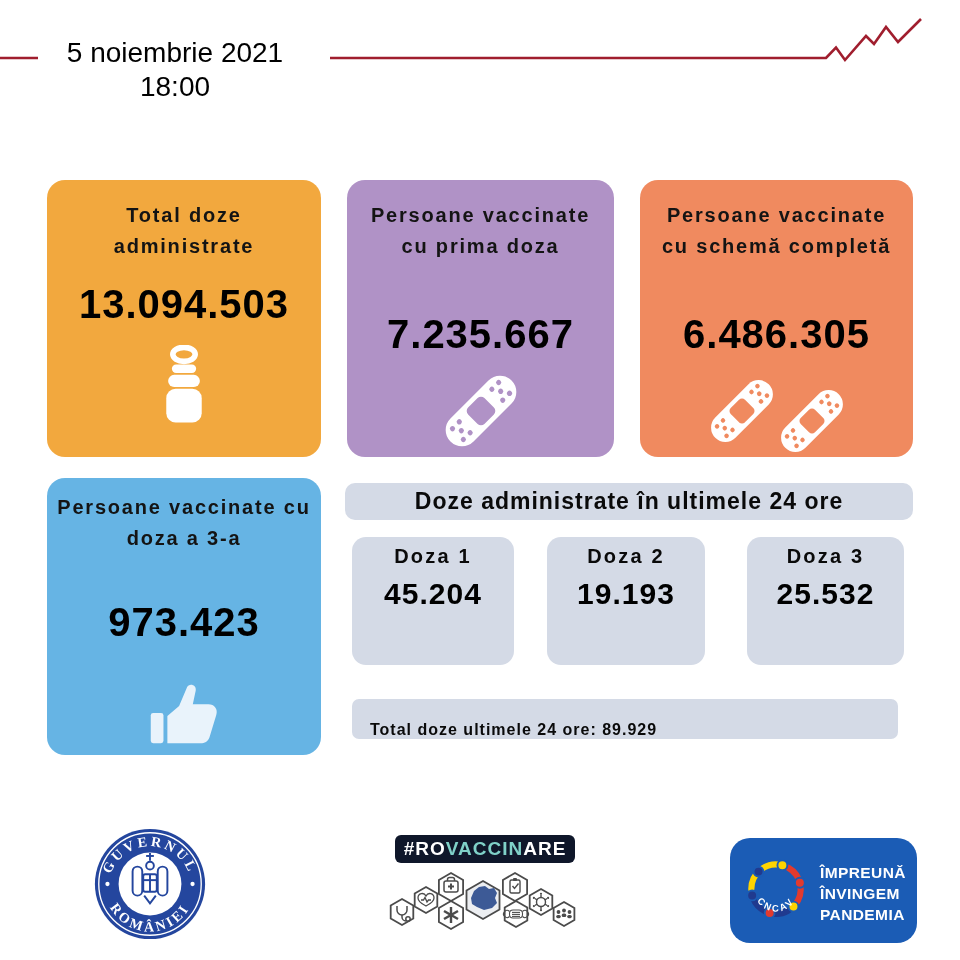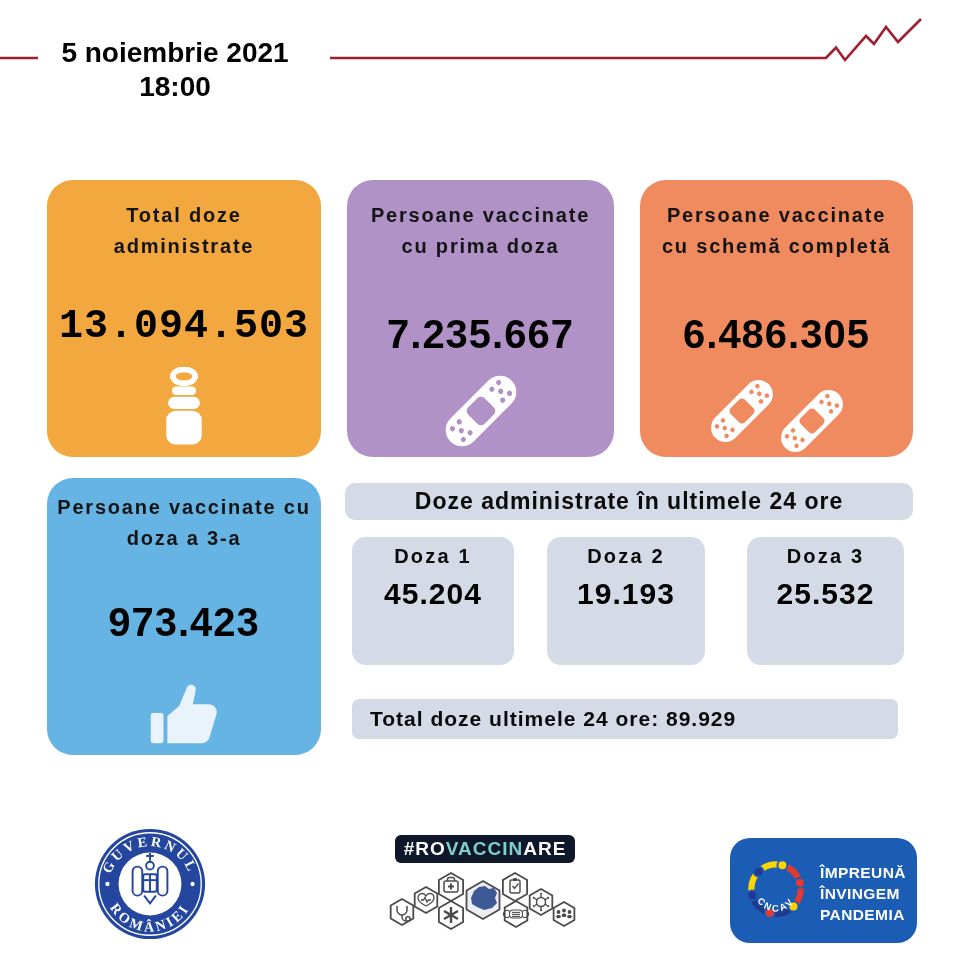--- a/index.html
+++ b/index.html
@@ -3,39 +3,39 @@
 <meta charset="utf-8">
 <style>
   html,body{margin:0;padding:0;background:#fff;}
   .canvas{
     position:relative;width:960px;height:960px;background:#ffffff;
     font-family:"Liberation Sans",sans-serif;overflow:hidden;
   }
   
   .date-block{
     position:absolute;left:40px;top:36px;width:270px;
-    text-align:center;font-weight:bold;font-size:28px;line-height:34px;color:#000;
+    text-align:center;font-weight:normal;font-size:28px;line-height:34px;color:#000;
   }
   .trend-svg{position:absolute;left:0;top:0;width:960px;height:72px;}
   
   .card{
-    position:absolute;border-radius:26px;
+    position:absolute;border-radius:18px;
     display:flex;flex-direction:column;align-items:center;text-align:center;
   }
   .card--total {left:47px; top:180px;width:274px;height:277px;background:#F2A83E;color:#F2A83E;}
   .card--first {left:347px;top:180px;width:267px;height:277px;background:#B092C6;color:#B092C6;}
   .card--full  {left:640px;top:180px;width:273px;height:277px;background:#F08A5F;color:#F08A5F;}
   .card--third {left:47px; top:478px;width:274px;height:277px;background:#66B4E4;color:#66B4E4;}
   .card-title{
     font-weight:bold;font-size:20px;letter-spacing:1.8px;line-height:31px;
     color:#141414;margin-top:20px;padding:0 10px;
   }
   .card--third .card-title{margin-top:14px;}
   .card-value{font-weight:bold;font-size:40px;letter-spacing:1px;color:#000;}
-  .card--total .card-value{margin-top:42px;font-family:Liberation Mono, monospace;}
+  .card--total .card-value{margin-top:20px;}
   .card--first .card-value{margin-top:50px;}
   .card--full  .card-value{margin-top:50px;}
   .card--third .card-value{margin-top:46px;}
   .card-icon{line-height:0;}
   .card--total .card-icon{margin-top:18px;}
   .card--first .card-icon{margin-top:6px;}
   .card--full  .card-icon{margin-top:12px;}
   .card--third .card-icon{margin-top:22px;}
   .dbl{display:flex;align-items:flex-start;}
   .dbl svg:last-child{margin-left:-14px;margin-top:10px;}
@@ -44,21 +44,21 @@
     position:absolute;background:#D4DAE6;display:flex;align-items:center;
     font-weight:bold;color:#0a0a0a;
   }
   .bar--header{
     left:345px;top:483px;width:568px;height:37px;border-radius:10px;
     justify-content:center;font-size:23px;letter-spacing:1px;
   }
   .bar--total{
     left:352px;top:699px;width:546px;height:40px;border-radius:7px;
     justify-content:flex-start;padding-left:18px;box-sizing:border-box;
-    font-size:21px;letter-spacing:1px;
+    font-size:16px;letter-spacing:1px;align-items:flex-end;
   }
   .mini-card{
     position:absolute;top:537px;height:128px;background:#D4DAE6;border-radius:14px;
     display:flex;flex-direction:column;align-items:center;text-align:center;
   }
   .mini--1{left:352px;width:162px;}
   .mini--2{left:547px;width:158px;}
   .mini--3{left:747px;width:157px;}
   .mini-label{font-weight:bold;font-size:20px;letter-spacing:2.2px;color:#0a0a0a;margin-top:8px;}
   .mini-value{font-weight:bold;font-size:30px;letter-spacing:1px;color:#000;margin-top:9px;}

